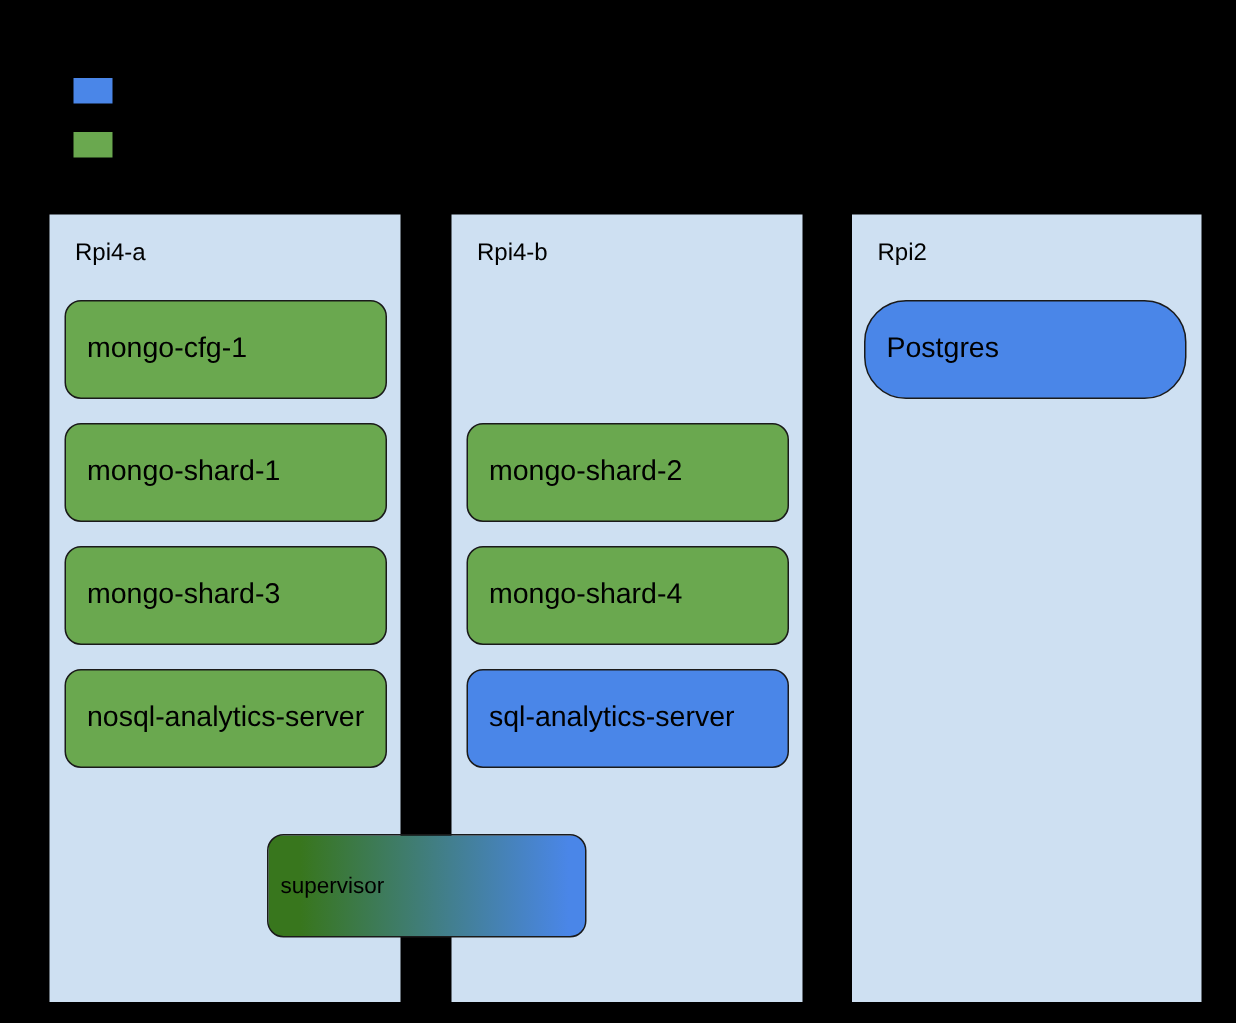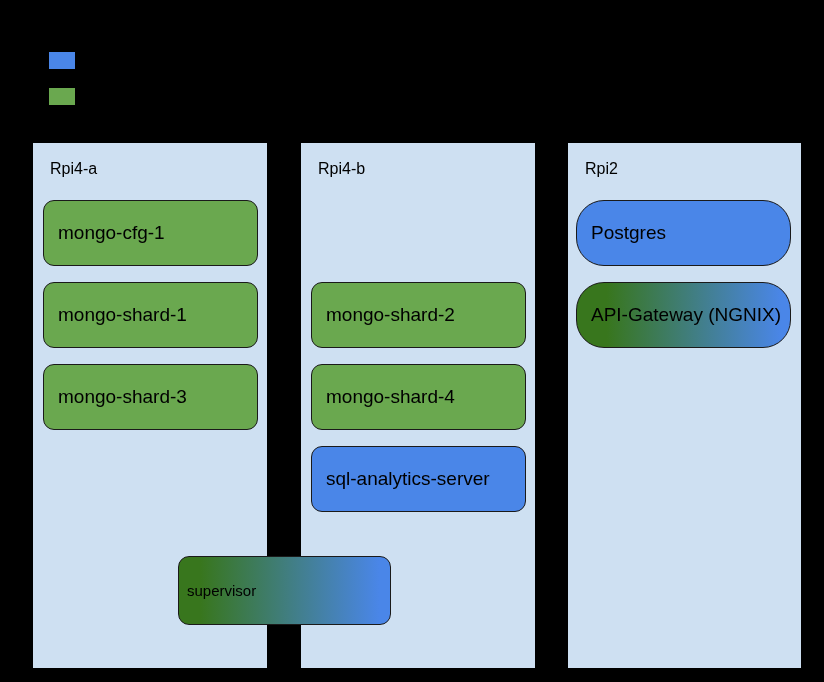--- a/index.html
+++ b/index.html
@@ -129,20 +129,23 @@
 
     <div class="svc svc-green col-box row1">
       <span>mongo-cfg-1</span>
     </div>
     <div class="svc svc-green col-box row2">
       <span>mongo-shard-1</span>
     </div>
     <div class="svc svc-green col-box row3">
       <span>mongo-shard-3</span>
     </div>
+    <div class="svc svc-green col-box row4">
+      <span>nosql-analytics-server</span>
+    </div>
   </div>
 
   <div class="panel" id="panel-rpi4b">
     <div class="panel-title">Rpi4-b</div>
 
     <div class="svc svc-green col-box row2">
       <span>mongo-shard-2</span>
     </div>
     <div class="svc svc-green col-box row3">
       <span>mongo-shard-4</span>
@@ -151,22 +154,19 @@
       <span>sql-analytics-server</span>
     </div>
   </div>
 
   <div class="panel" id="panel-rpi2">
     <div class="panel-title">Rpi2</div>
 
     <div class="svc svc-blue wide-box row1">
       <span>Postgres</span>
     </div>
-    <div class="svc svc-grad wide-box row2">
-      <span>API-Gateway (NGNIX)</span>
-    </div>
   </div>
 
   <div id="svc-supervisor">
     <span>supervisor</span>
   </div>
 
 </div>
 
 </body></html>

